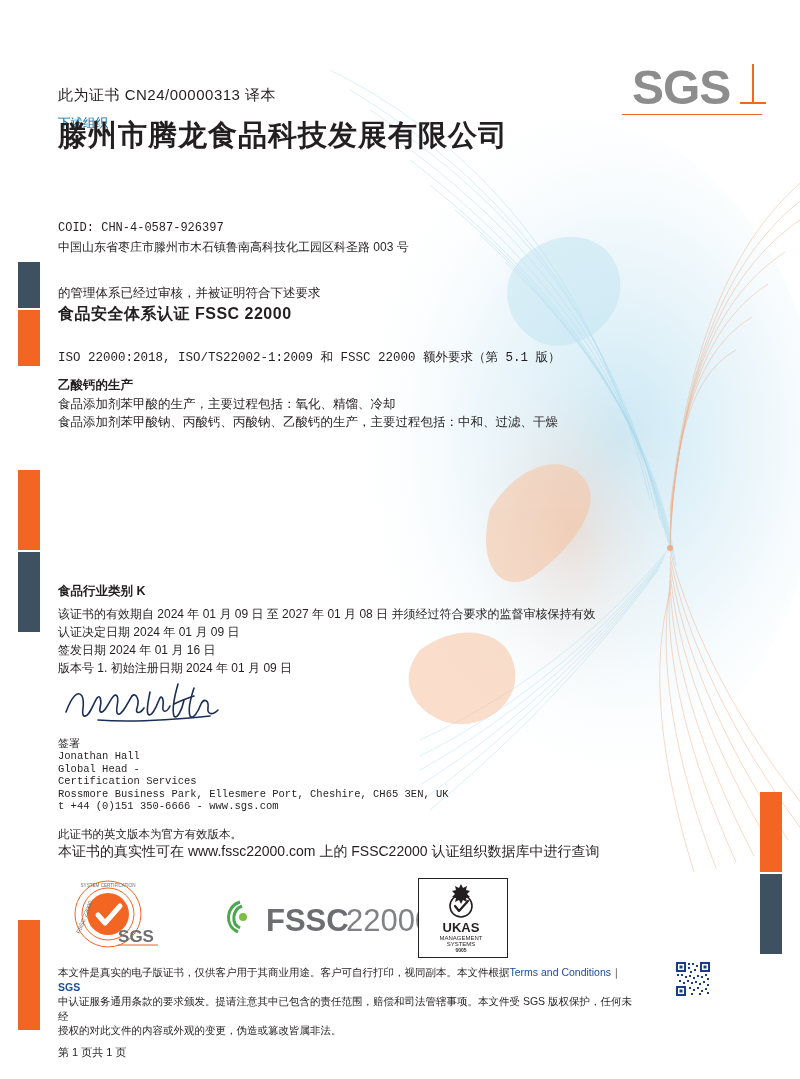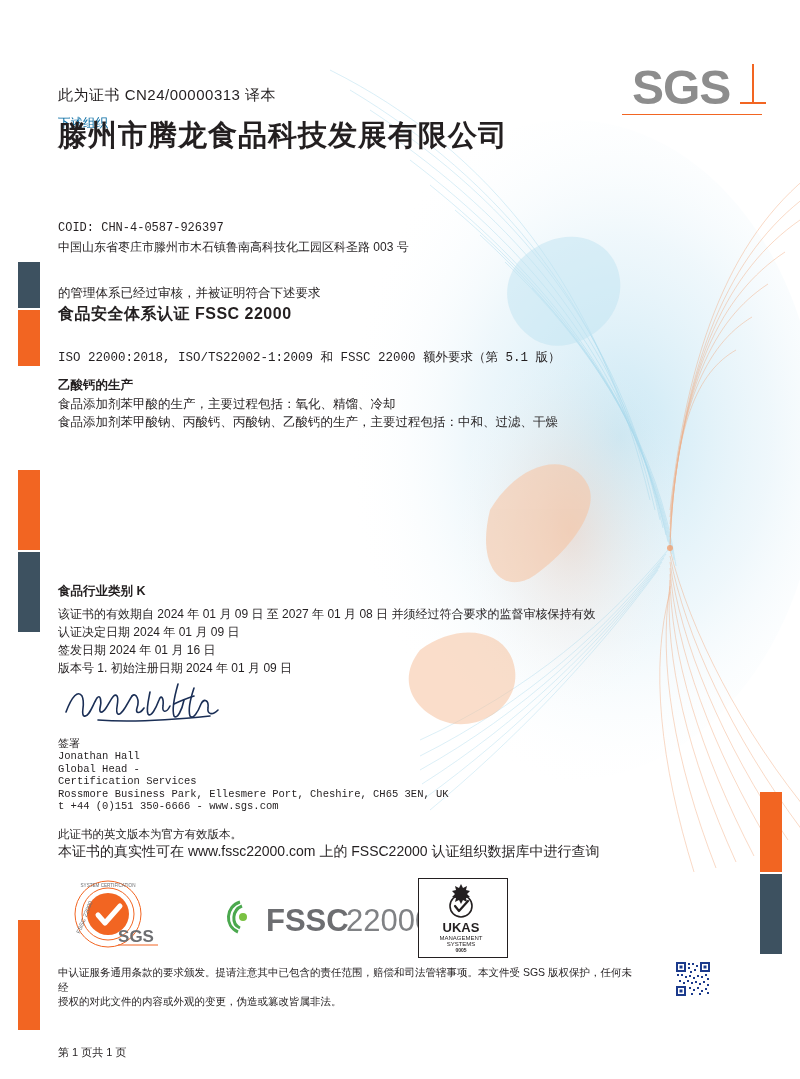--- a/index.html
+++ b/index.html
@@ -292,19 +292,22 @@
         <rect x="25" y="28" width="2" height="2"></rect>
           <rect x="29" y="26" width="2" height="2"></rect>
           <rect x="15" y="31" width="2" height="2"></rect>
         <rect x="23" y="31" width="2" height="2"></rect>
           <rect x="31" y="30" width="2" height="2"></rect>
       </g>
     </svg>
   </div>
 
   <div class="footer">
+    <div>
+      <span>本文件是真实的电子版证书，仅供客户用于其商业用途。客户可自行打印，视同副本。本文件根据</span><span class="link">Terms and Conditions</span><span>｜</span><span class="link sgs-small">SGS</span>
+    </div>
     <div>中认证服务通用条款的要求颁发。提请注意其中已包含的责任范围，赔偿和司法管辖事项。本文件受 SGS 版权保护，任何未经</div>
     <div>授权的对此文件的内容或外观的变更，伪造或篡改皆属非法。</div>
   </div>
 
   <div class="pagenum">第 1 页共 1 页</div>
 
 </div>
 
 </body></html>

